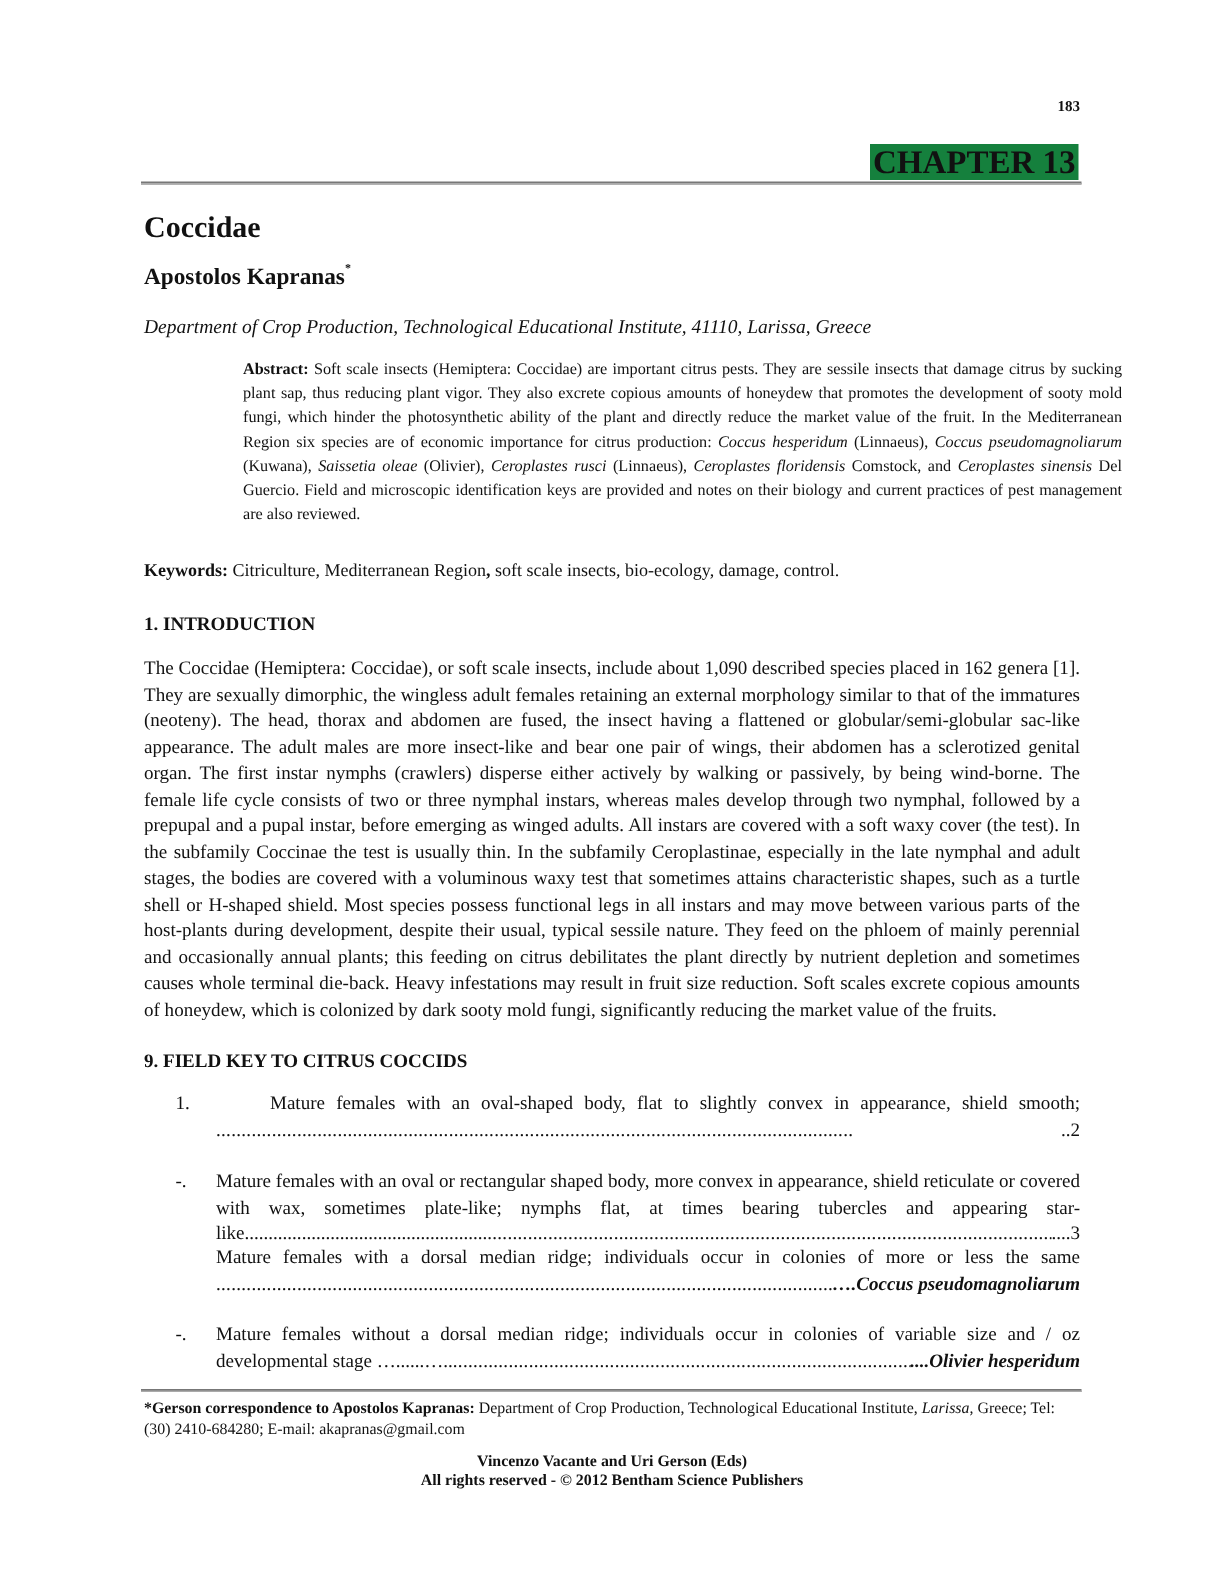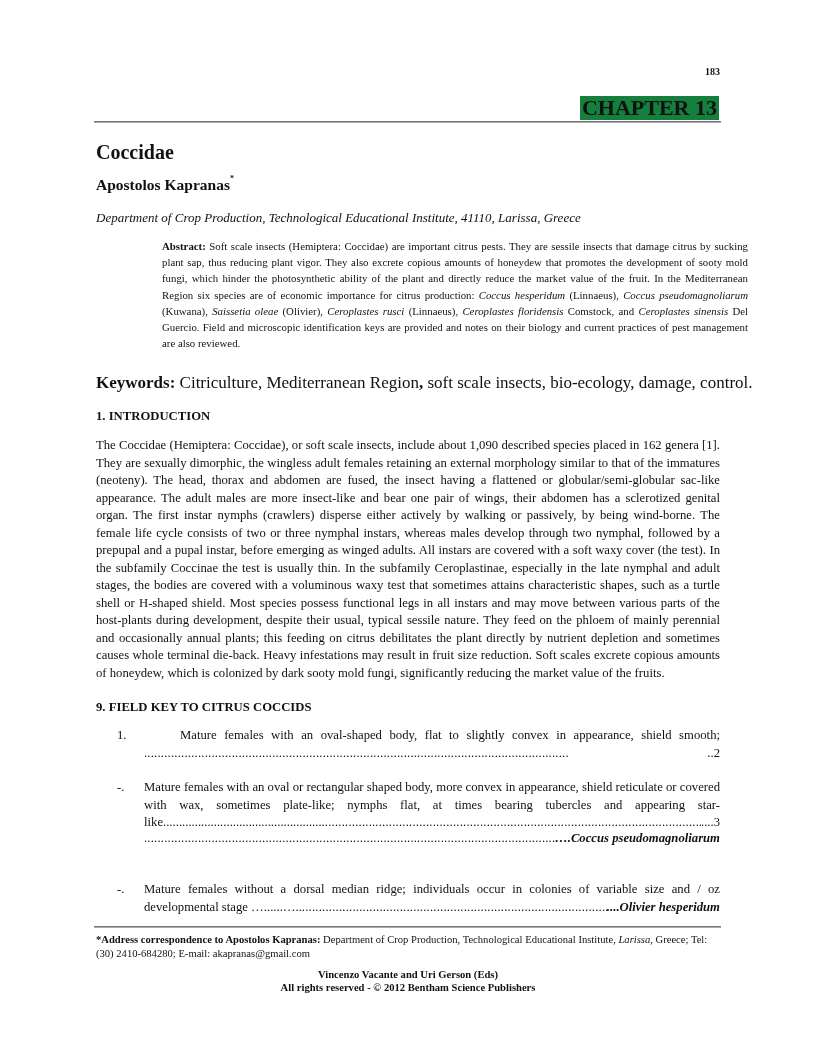--- a/index.html
+++ b/index.html
@@ -21,21 +21,21 @@
     }
     .rule { left: 94px; width: 627px; height: 1px; background: #777; border-bottom: 1px solid #aaa; }
     .doc-title { left: 96px; top: 141px; font-size: 20px; font-weight: bold; }
     .author { left: 96px; top: 176px; font-size: 15.5px; font-weight: bold; }
     .author sup { font-size: 8px; vertical-align: top; position: relative; top: -2px; }
     .affil { left: 96px; top: 210px; font-size: 13px; font-style: italic; }
     .abstract {
       left: 134px; top: 238px; width: 586px;
       font-size: 10.8px; line-height: 16.2px; text-align: justify; margin-left: 28px;
     }
-    .keywords { left: 96px; top: 373px; font-size: 17px; }
+    .keywords { left: 96px; top: 373px; font-size: 12px; }
     .h2 { left: 96px; font-size: 12.7px; font-weight: bold; }
     .intro {
       left: 96px; top: 437px; width: 624px;
       font-size: 12.7px; line-height: 17.5px; text-align: justify;
     }
     .key-item { left: 96px; width: 624px; font-size: 12.7px; line-height: 17.5px; }
     .key-item .num { position: absolute; left: 21px; top: 0; }
     .key-item .txt { position: absolute; left: 48px; width: 576px; text-align: justify; }
     .key-item .last { display: flex; justify-content: space-between; white-space: nowrap; }
     .key-item .last .dots { overflow: hidden; flex: 1; white-space: nowrap; letter-spacing: 0.2px; }
@@ -98,20 +98,21 @@
         <span>like................................................... </span>
         <span class="dots">..............................................................................................................................</span>
         <span class="end"> ....3</span>
       </div>
   </div>
 </div>
 
 <div class="abs key-item" style="top:830px;">
   <span class="num"></span>
   <div class="txt">
+    <div style="text-align:justify; text-align-last:justify;">Mature females with a dorsal median ridge; individuals occur in colonies of more or less the same</div>
     <div class="last">
         <span class="dots">..............................................................................................................................</span>
         <span class="end species">….Coccus pseudomagnoliarum</span>
       </div>
   </div>
 </div>
 
 <div class="abs key-item" style="top:881px;">
   <span class="num">-.</span>
   <div class="txt">
@@ -119,18 +120,18 @@
     <div class="last">
         <span>developmental stage …......….. </span>
         <span class="dots">..............................................................................................................................</span>
         <span class="end species">....Olivier hesperidum</span>
       </div>
   </div>
 </div>
 
 <div class="abs rule" style="top:926px;"></div>
 
-<div class="abs footnote"><span class="label">*Address correspondence to Apostolos Kapranas:</span><span> Department of Crop Production, Technological Educational Institute, </span><i>Larissa,</i><span> Greece; Tel: (30) 2410-684280; E-mail: akapranas@gmail.com</span></div>
+<div class="abs footnote"><span class="label">*Gerson correspondence to Apostolos Kapranas:</span><span> Department of Crop Production, Technological Educational Institute, </span><i>Larissa,</i><span> Greece; Tel: (30) 2410-684280; E-mail: akapranas@gmail.com</span></div>
 
 <div class="abs editors">
   <div>Vincenzo Vacante and Uri Gerson (Eds)</div>
   <div>All rights reserved - © 2012 Bentham Science Publishers</div>
 </div>
 
 </body></html>

